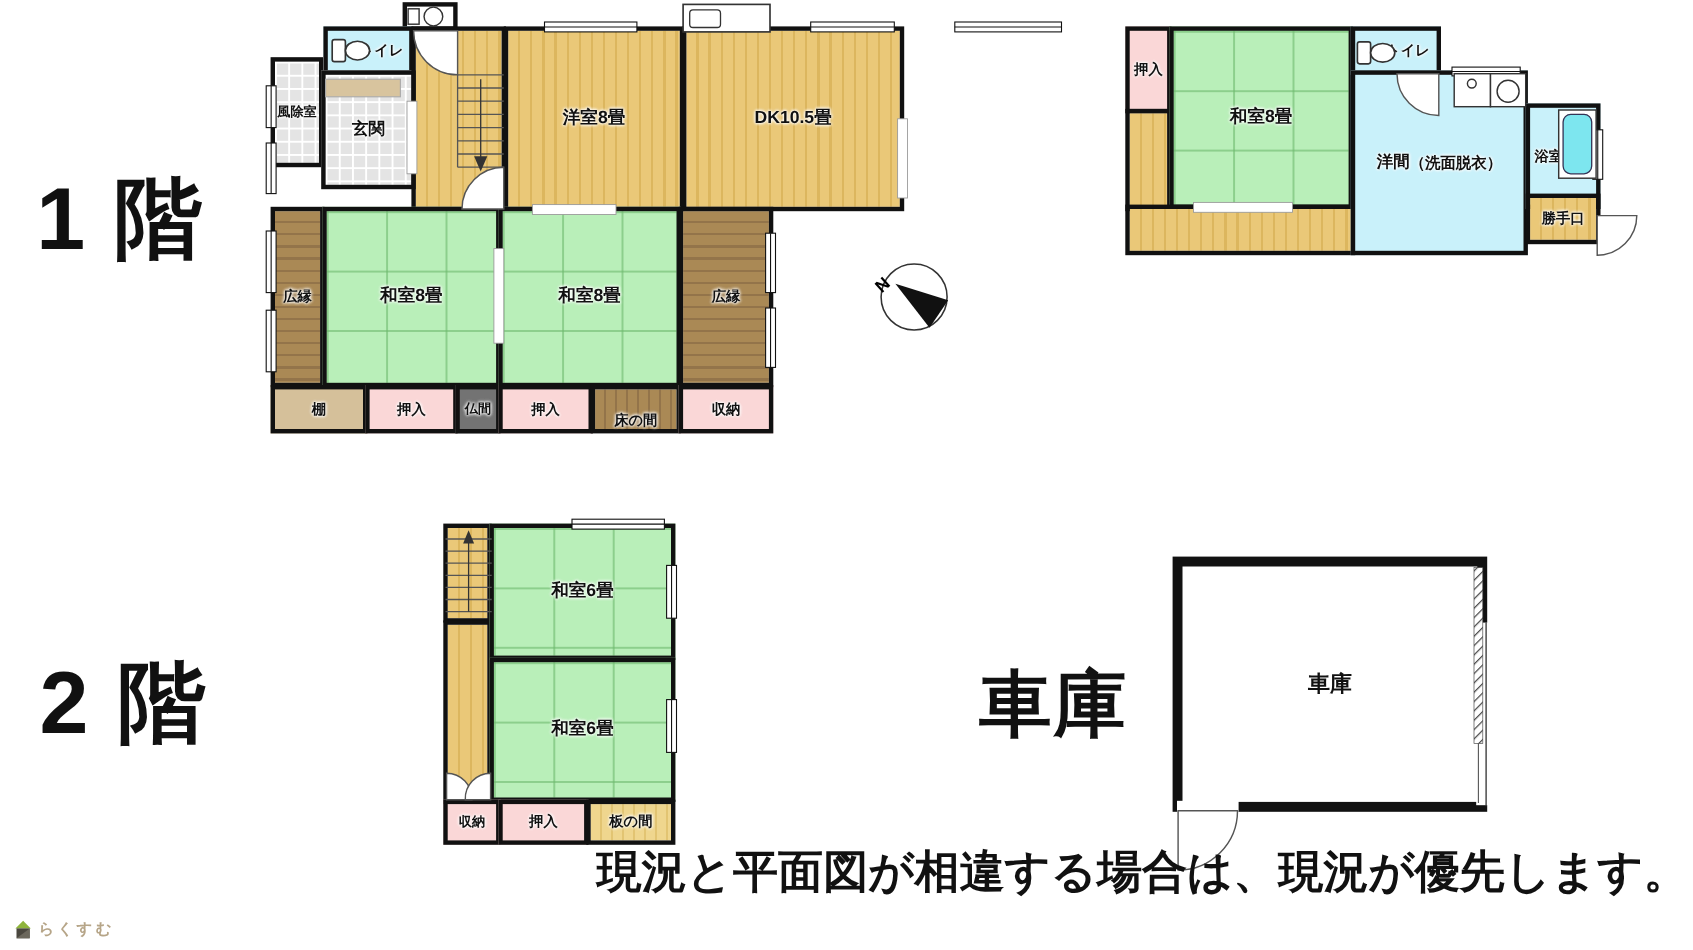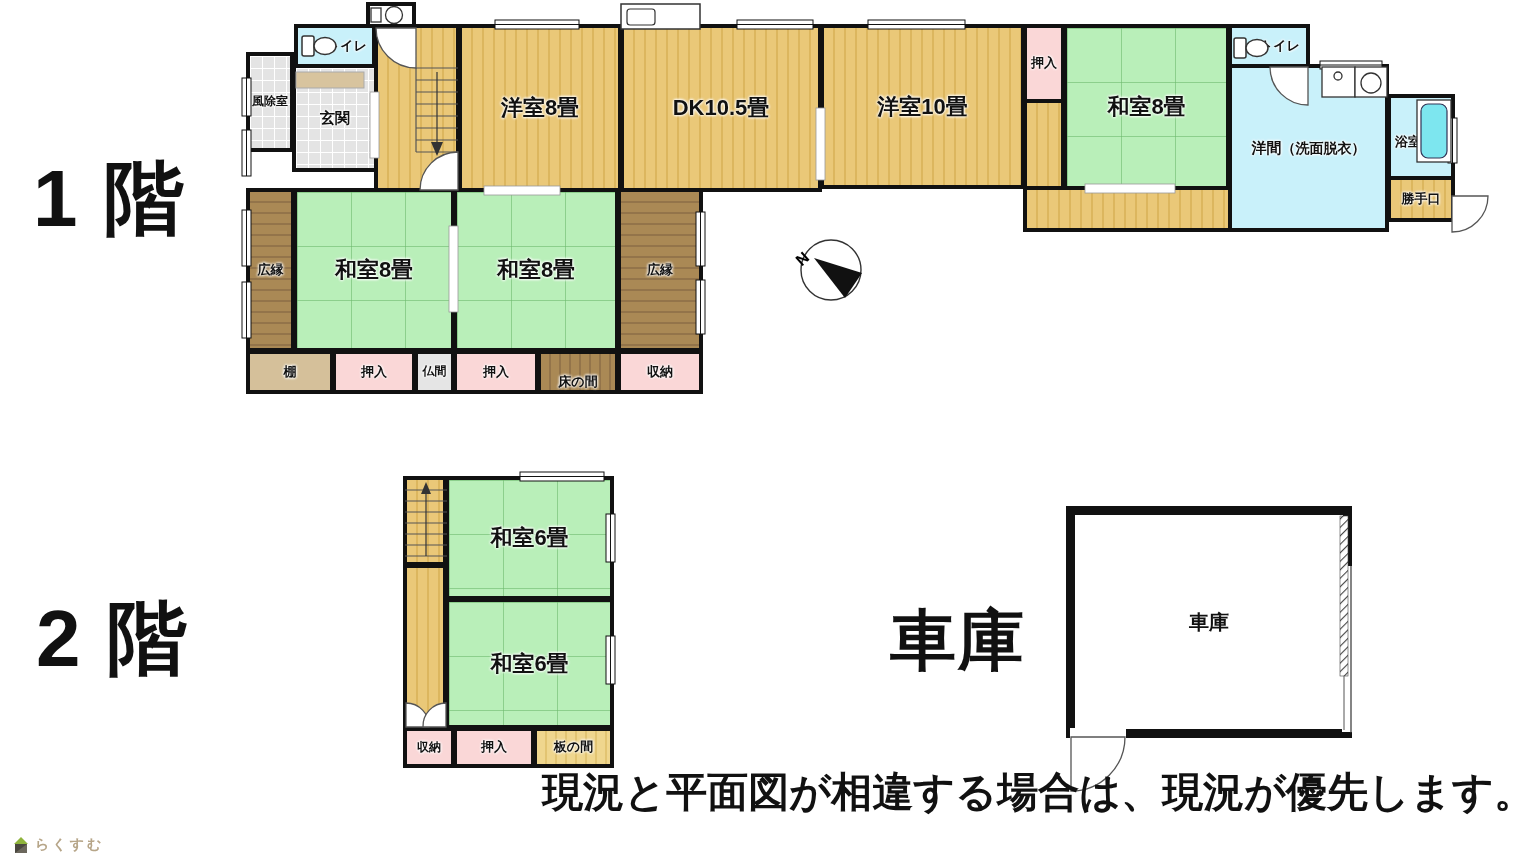--- a/index.html
+++ b/index.html
@@ -1,34 +1,34 @@
 <!DOCTYPE html>
 <html><head>
 <meta charset="utf-8">
 <style>
   html,body{margin:0;padding:0;background:#fff;}
   #canvas{position:relative;width:1539px;height:864px;background:#fff;overflow:hidden;
           font-family:"Liberation Sans","DejaVu Sans",sans-serif;color:#111;}
   .room{position:absolute;box-sizing:border-box;border:4px solid #111;
         display:flex;align-items:center;justify-content:center;}
-  .lbl{font-size:22px;font-weight:bold;color:#111;white-space:nowrap;line-height:1.15;
+  .lbl{font-size:16px;font-weight:bold;color:#111;white-space:nowrap;line-height:1.15;
        text-shadow:0 0 3px #fff,0 0 3px #fff,0 0 3px #fff;}
   .small .lbl{font-size:13px;}
   .tiny  .lbl{font-size:12px;}
   .col{flex-direction:row;}
   
   .wood  {background:repeating-linear-gradient(90deg,#eac878 0 9px,#dcb65e 9px 11px);}
   .tatami{background-color:#b9efb9;
           background-image:linear-gradient(rgba(110,185,110,.6) 1.5px,transparent 1.5px),
                            linear-gradient(90deg,rgba(110,185,110,.6) 1.5px,transparent 1.5px);
           background-size:54px 54px;}
   .verh  {background:repeating-linear-gradient(180deg,#aa8955 0 9px,#93744a 9px 11px);}
   .verv  {background:repeating-linear-gradient(90deg,#aa8955 0 8px,#93744a 8px 10px);align-items:flex-end;}
   .closet{background:#fad7d7;}
-  .butsu {background:#e5e5e5;text-align:right;}
+  .butsu {background:#737373;text-align:right;}
   .cyan  {background:#c9f1fa;}
   .tile  {background-color:#e4e4e4;
           background-image:linear-gradient(#fff 1.5px,transparent 1.5px),
                            linear-gradient(90deg,#fff 1.5px,transparent 1.5px);
           background-size:12px 12px;}
   .tana  {background:#d5c09a;}
   .itano {background:repeating-linear-gradient(90deg,#efd68e 0 8px,#e2c472 8px 10px);}
   .white {background:#fff;}
   .garage{border-width:9px;background:#fff;}
   .biglabel{position:absolute;font-size:80px;font-weight:900;letter-spacing:2px;white-space:nowrap;}
@@ -55,23 +55,20 @@
     </div>
   <div class="room tile" style="left:292px;top:64px;width:86px;height:108px">
     <span class="lbl" style="font-size:15px">玄関</span>
     </div>
   <div class="room wood" style="left:374px;top:24px;width:86px;height:168px"></div>
   <div class="room wood" style="left:458px;top:24px;width:164px;height:168px">
     <span class="lbl">洋室8畳</span>
     </div>
   <div class="room wood" style="left:620px;top:24px;width:202px;height:168px">
     <span class="lbl">DK10.5畳</span>
-    </div>
-  <div class="room wood" style="left:820px;top:24px;width:205px;height:165px">
-    <span class="lbl">洋室10畳</span>
     </div>
   <div class="room closet small" style="left:1023px;top:24px;width:42px;height:79px">
     <span class="lbl">押入</span>
     </div>
   <div class="room wood" style="left:1023px;top:99px;width:42px;height:93px"></div>
   <div class="room tatami" style="left:1063px;top:24px;width:167px;height:166px">
     <span class="lbl">和室8畳</span>
     </div>
   <div class="room wood" style="left:1023px;top:186px;width:209px;height:46px"></div>
   <div class="room cyan small" style="left:1228px;top:24px;width:82px;height:44px;padding-left:22px">

